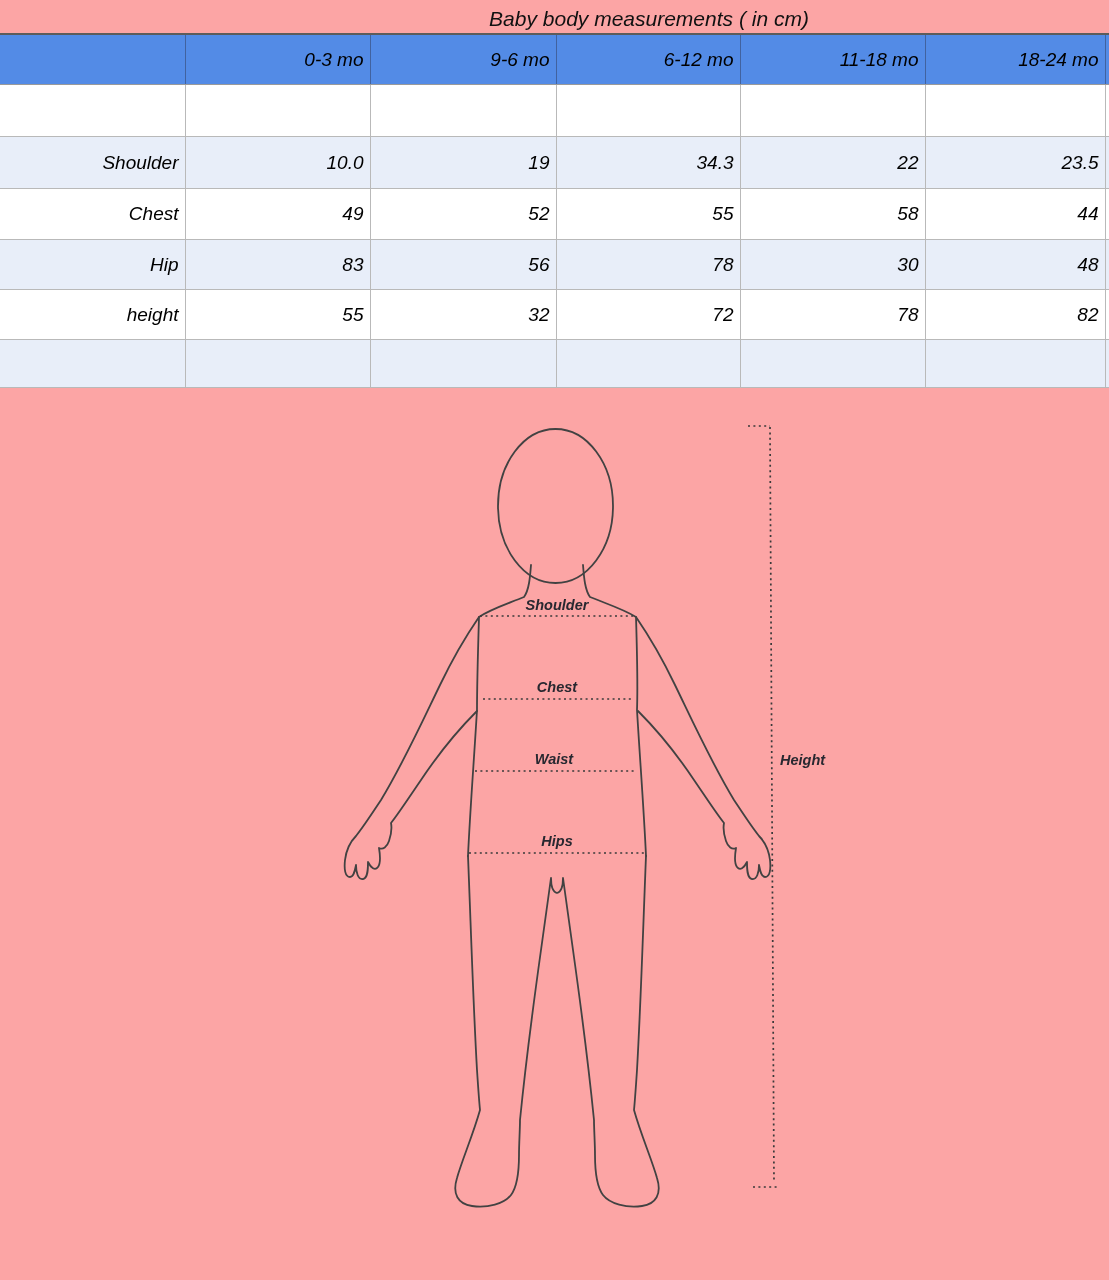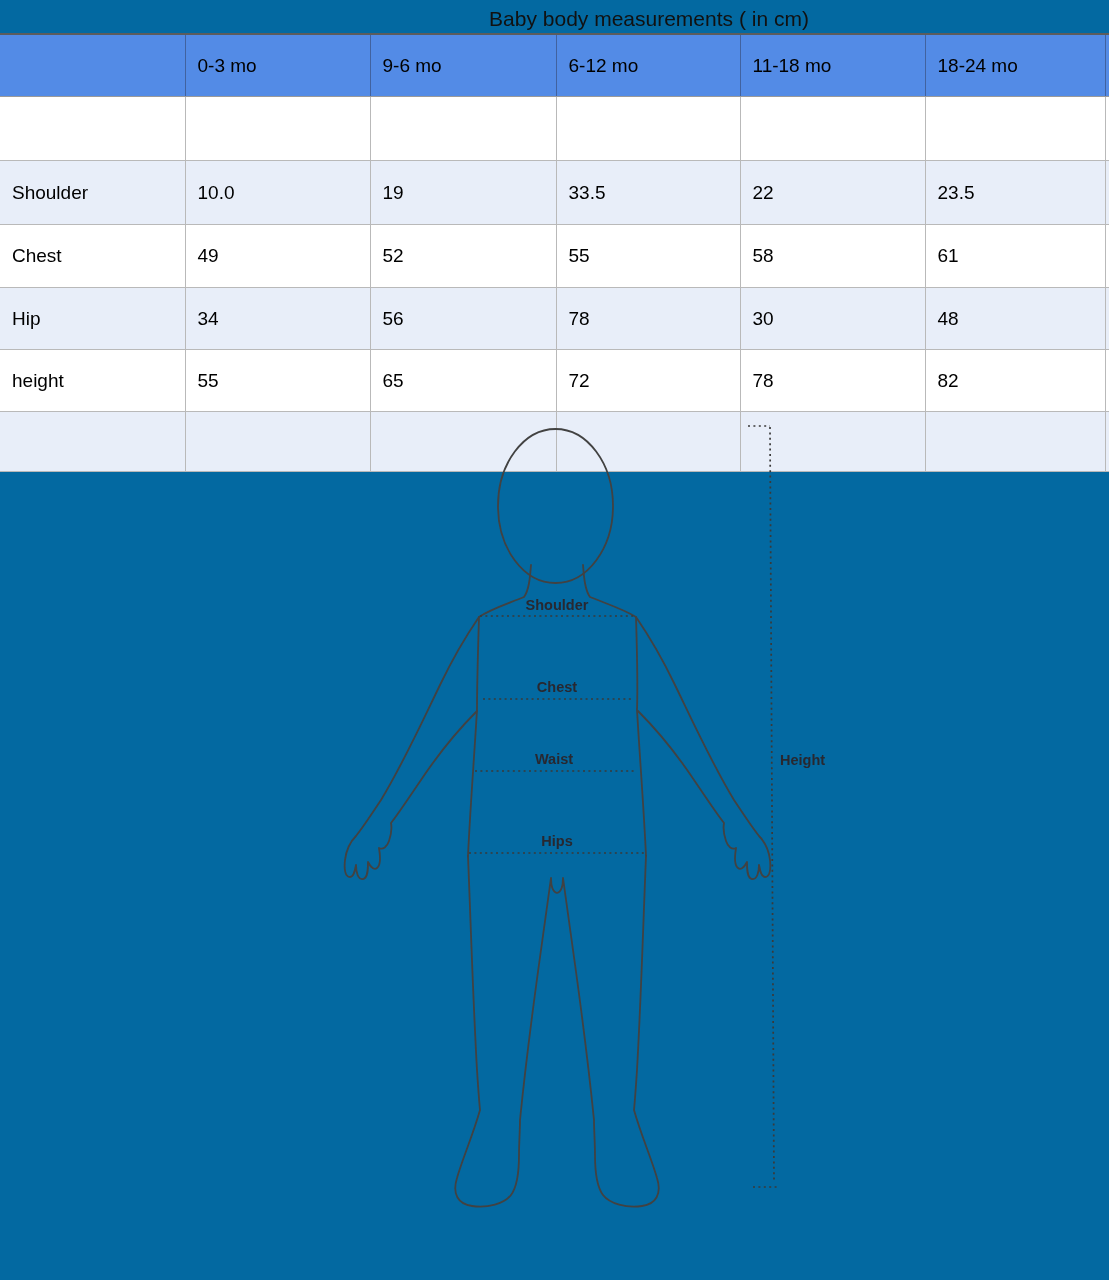--- a/index.html
+++ b/index.html
@@ -1,31 +1,31 @@
 <!DOCTYPE html>
 <html><head>
 <meta charset="utf-8">
 <style>
   html,body { margin:0; padding:0; background:#fff; }
   .page {
     position:relative; width:1109px; height:1280px;
-    background:#0369a1; overflow:hidden;
-    font-family:"Liberation Sans", sans-serif; color:#000;
+    background:#fca5a5; overflow:hidden;
+    font-family:"Liberation Sans", sans-serif; color:#000;font-style:italic;
   }
   .sheet-title {
     position:absolute; top:6px; left:0; width:1298px;
     text-align:center; font-size:21px; line-height:25px; color:#111;
   }
   table.size-table {
     position:absolute; top:33px; left:0; width:1160px;
     border-collapse:collapse; table-layout:fixed;
     border-top:2px solid #5c5c5c;
   }
   .size-table td, .size-table th {
-    padding:12px; margin:0; text-align:left; vertical-align:middle;
+    padding:6px; margin:0; text-align:right; vertical-align:middle;
     font-size:19px; font-weight:normal; color:#000;
     border-right:1px solid #b9b9b9; border-bottom:1px solid #b9b9b9;
     overflow:hidden; white-space:nowrap;
   }
   .size-table thead th {
     background:#538be6; height:37px;
     border-right:1px solid #41629f; border-bottom:1px solid #9a9a9a;
   }
   tr.h40 td { height:39px; }
   tr.h39 td { height:38px; }
@@ -73,47 +73,47 @@
         <td></td>
         <td></td>
         <td></td>
         <td></td>
         <td></td>
       </tr>
       <tr class="band h40">
         <td>Shoulder</td>
         <td>10.0</td>
         <td>19</td>
-        <td>33.5</td>
+        <td>34.3</td>
         <td>22</td>
         <td>23.5</td>
         <td></td>
       </tr>
       <tr class="white h39">
         <td>Chest</td>
         <td>49</td>
         <td>52</td>
         <td>55</td>
         <td>58</td>
-        <td>61</td>
+        <td>44</td>
         <td></td>
       </tr>
       <tr class="band h38">
         <td>Hip</td>
-        <td>34</td>
+        <td>83</td>
         <td>56</td>
         <td>78</td>
         <td>30</td>
         <td>48</td>
         <td></td>
       </tr>
       <tr class="white h38">
         <td>height</td>
         <td>55</td>
-        <td>65</td>
+        <td>32</td>
         <td>72</td>
         <td>78</td>
         <td>82</td>
         <td></td>
       </tr>
       <tr class="band h36">
         <td></td>
         <td></td>
         <td></td>
         <td></td>

